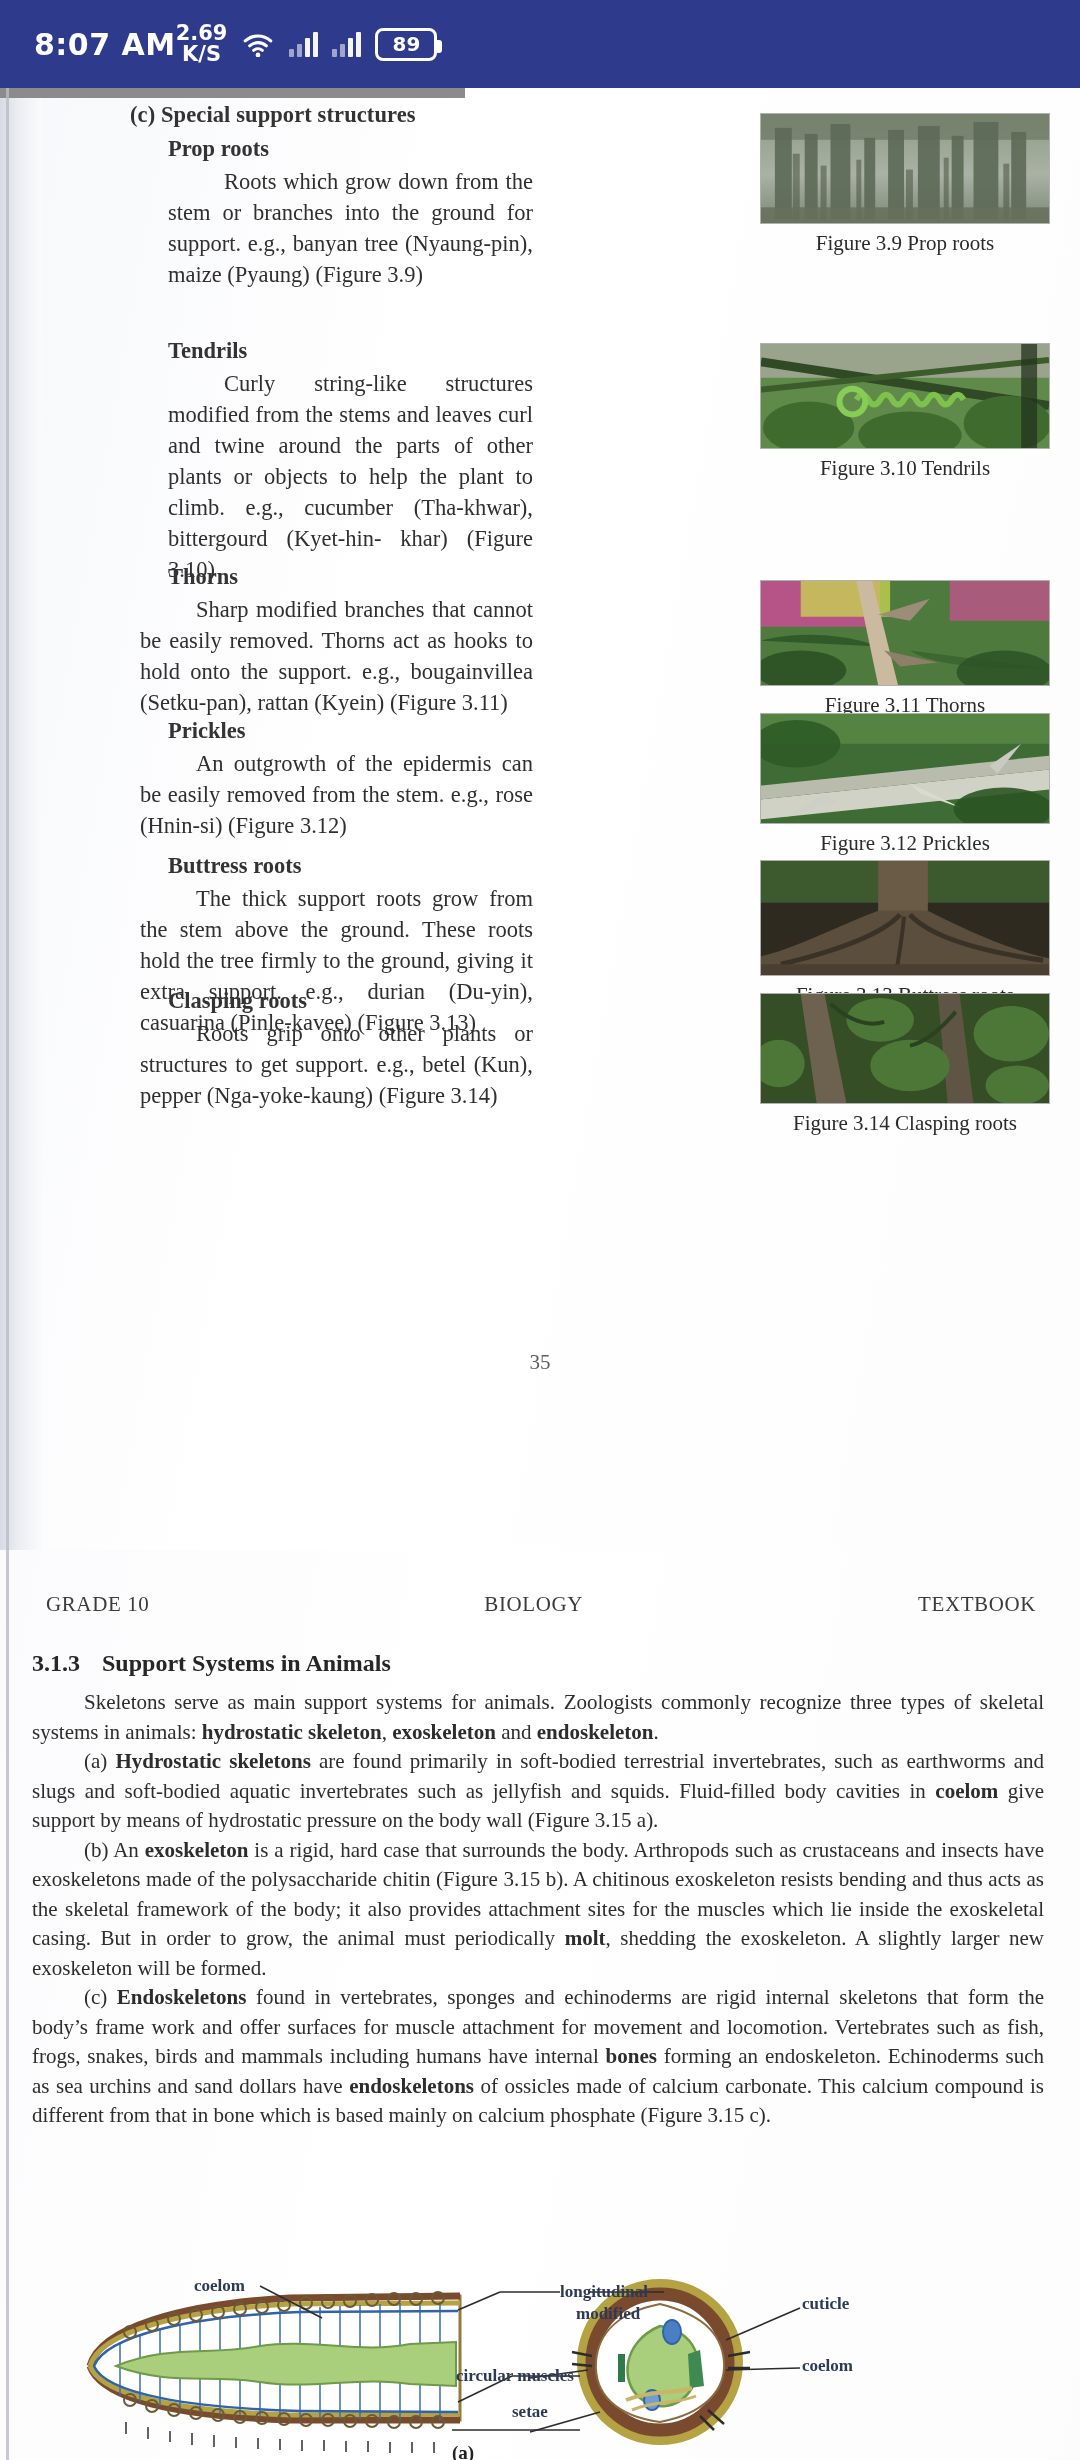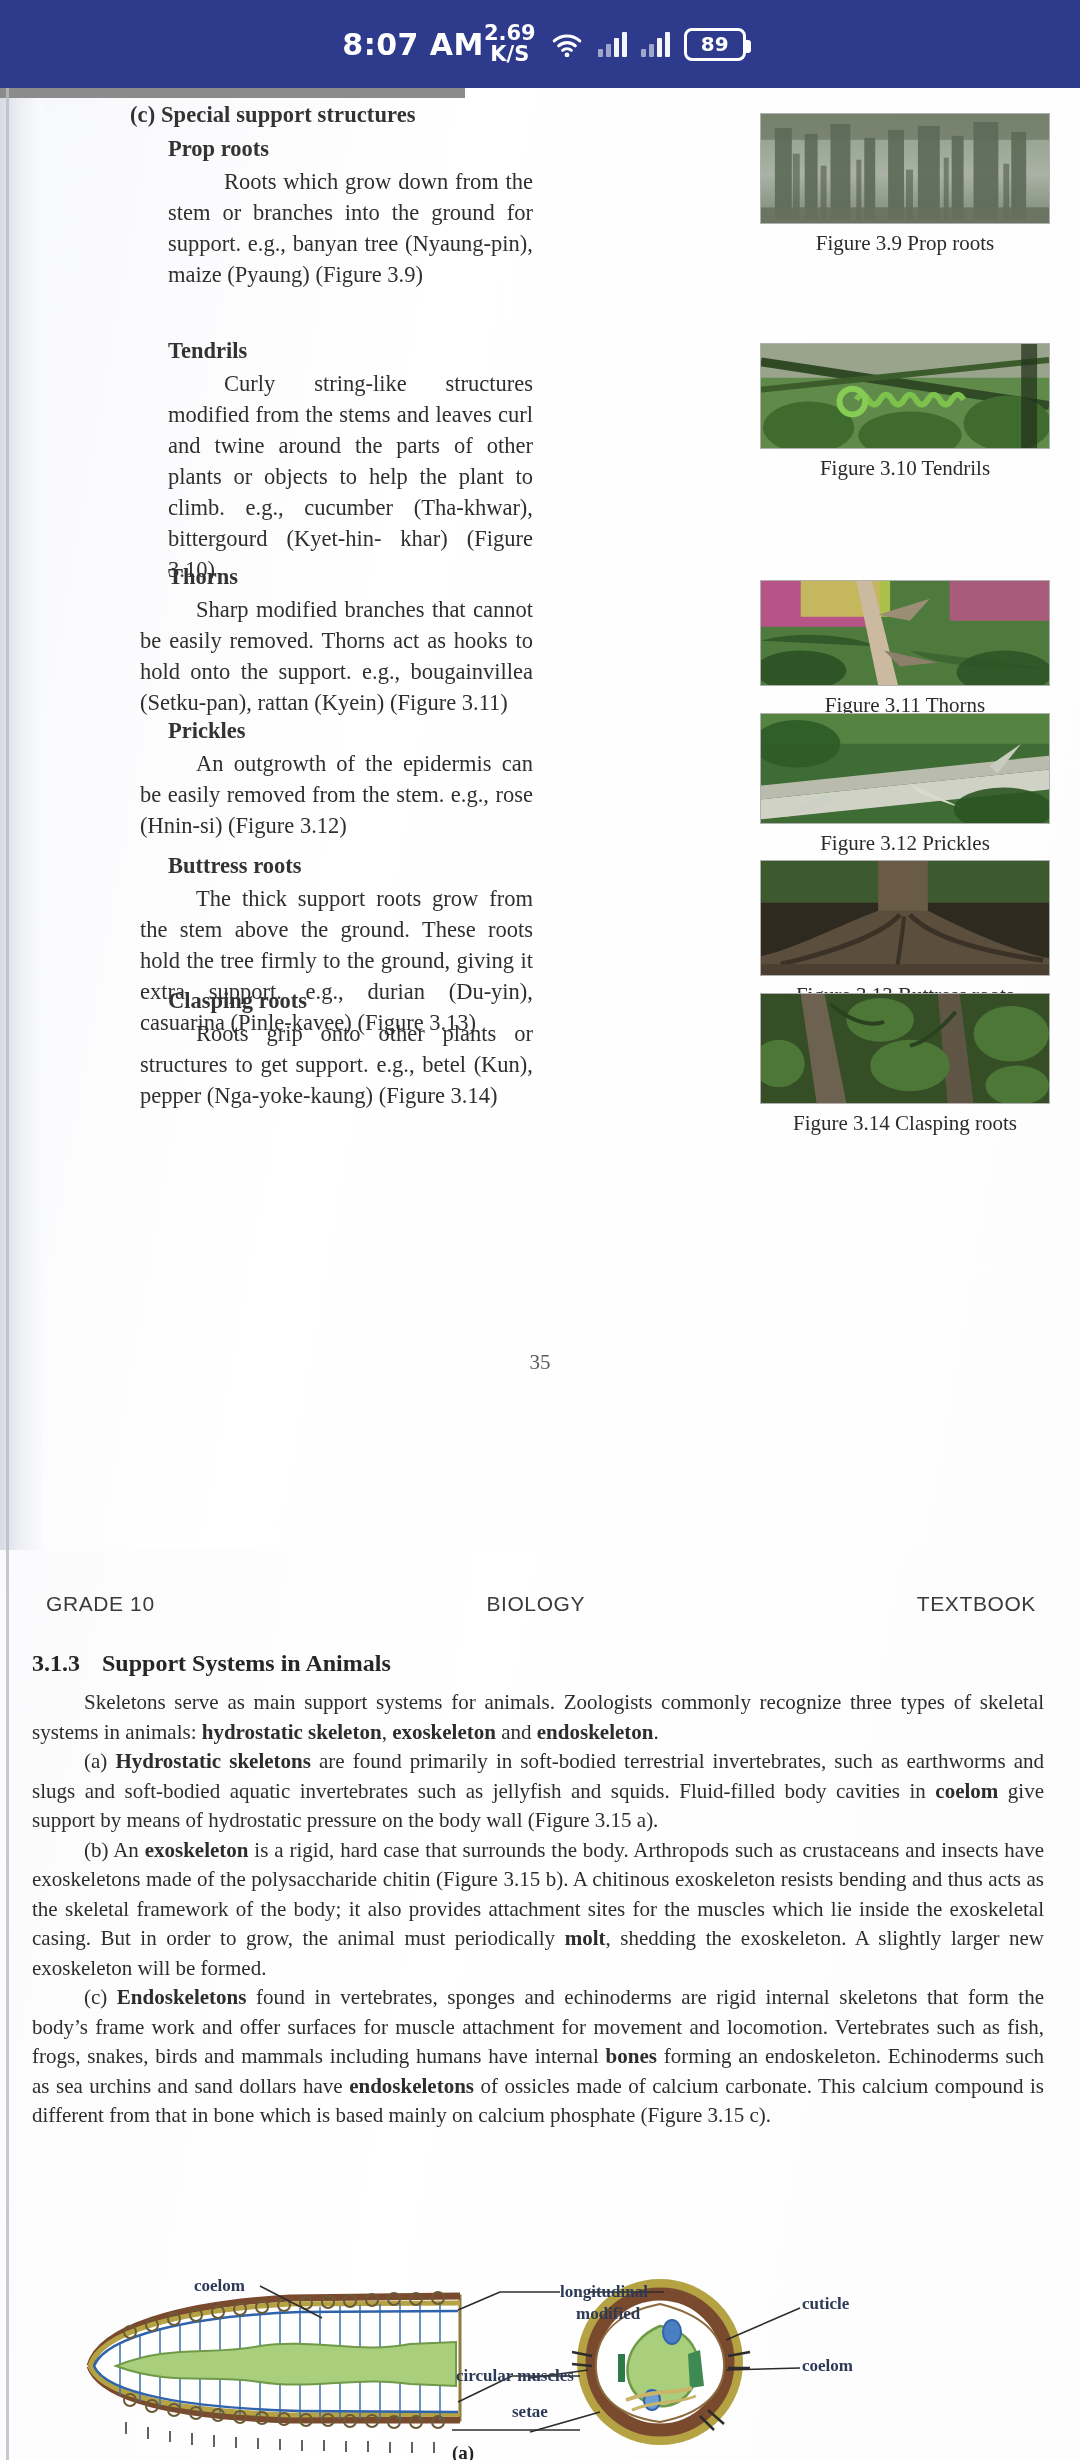--- a/index.html
+++ b/index.html
@@ -9,21 +9,21 @@
     background: #ffffff;
     font-family: "Liberation Serif", serif;
     overflow: hidden;
   }
   #app { position: relative; width: 1080px; height: 2460px; background: #f2f3f6; }
 
   
   .statusbar {
     position: absolute; left: 0; top: 0; width: 1080px; height: 88px;
     background: #2e3b8c;
-    display: flex; align-items: center; justify-content: center;
+    display: flex; align-items: center; justify-content: flex-start;
     padding: 0 26px 0 34px;
     color: #ffffff;
   }
   .sb-clock {
     font-family: "DejaVu Sans", sans-serif;
     font-size: 30px; font-weight: 700; letter-spacing: 0.5px;
     color: #ffffff;
   }
   .sb-right { display: flex; align-items: center; gap: 14px; }
   .sb-netspeed {
@@ -98,21 +98,21 @@
 
   .pagenum {
     position: absolute; left: 0; width: 1080px; text-align: center;
     font-family: "Liberation Serif", serif; font-size: 21px; color: #5c5c5c;
   }
 
   
   .p36-head {
     position: absolute; left: 46px; top: 42px; width: 990px;
     display: flex; justify-content: space-between;
-    font-family: Liberation Sans, sans-serif; font-size: 21px; letter-spacing: .6px; color: #3b3b3b;
+    font-family: Liberation Serif, serif; font-size: 21px; letter-spacing: .6px; color: #3b3b3b;
   }
   .sec-head {
     position: absolute; left: 32px; top: 100px; width: 1010px;
     font-family: "Liberation Serif", serif; font-weight: 700; font-size: 24px; color: #262626;
     display: flex; gap: 22px;
   }
   .p36-text {
     position: absolute; left: 32px; top: 138px; width: 1012px;
     font-family: "Liberation Serif", serif; font-size: 21px; line-height: 29.5px;
     text-align: justify; color: #2d2d2d;

